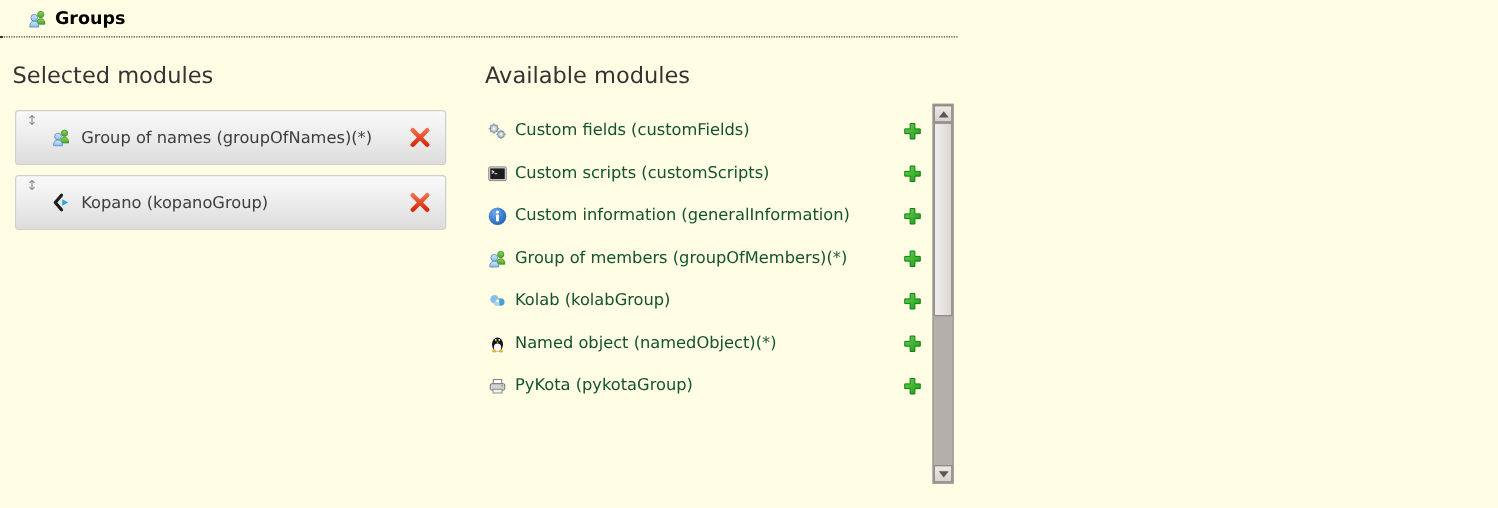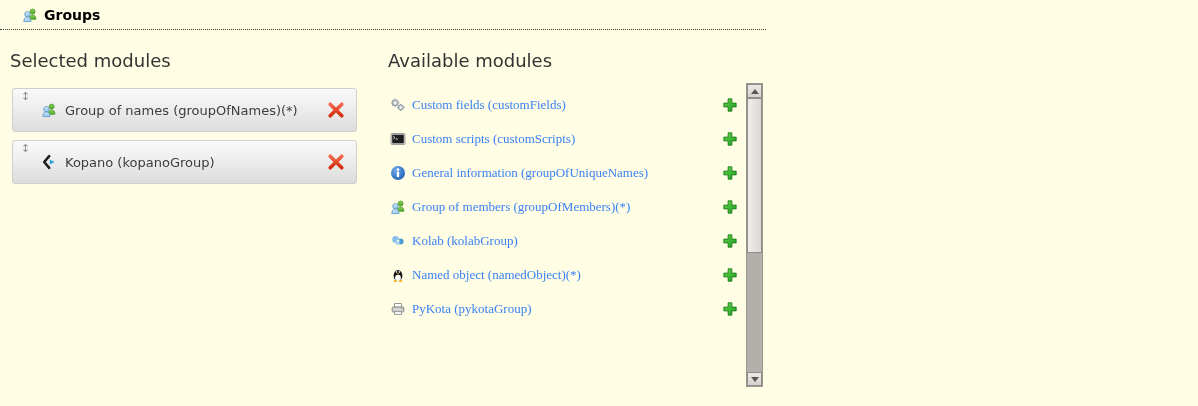--- a/index.html
+++ b/index.html
@@ -48,21 +48,21 @@
     width:18px; height:18px; border:none; background:transparent; padding:0; cursor:pointer;
   }
   .del-btn svg { width:18px; height:18px; }
 
   
   .avail-wrap { position:absolute; left:388px; top:83px; width:377px; height:308px; }
   .avail-rows { padding:5px 0 0 2px; }
   .avail-row { display:flex; align-items:center; height:34px; }
   .avail-row.tall { height:36px; }
   .avail-row .icon { margin-right:6px; }
-  .avail-label { width:310px; font-size:13px; color:#3b82f6; line-height:1.12;font-family:Liberation Serif, serif; }
+  .avail-label { width:310px; font-size:13px; color:#14532d; line-height:1.12; }
   .avail-row.tall .avail-label span { display:inline-block; max-width:232px; }
   .add-btn { width:16px; height:16px; border:none; background:transparent; padding:0; cursor:pointer; flex:0 0 16px; }
   .add-btn svg { width:16px; height:16px; }
 
   
   .vscroll { position:absolute; left:358px; top:0; width:17px; height:304px; border:1px solid #9a9791; background:#b3afab; }
   .sb-btn {
     position:absolute; left:0; width:15px; height:14px;
     background:linear-gradient(#eceae7,#d6d3cf);
     border:1px solid #8f8c89;
@@ -202,21 +202,21 @@
               <radialGradient id="gInfo" cx="0.35" cy="0.3" r="0.9">
                 <stop offset="0" stop-color="#6ea8e8"></stop>
                   <stop offset="1" stop-color="#1257b0"></stop>
               </radialGradient>
             </defs>
             <circle cx="8" cy="8" r="7" fill="url(#gInfo)"></circle>
             <circle cx="8" cy="4.6" r="1.3" fill="#fff"></circle>
             <rect x="6.8" y="6.6" width="2.4" height="5.6" rx="1" fill="#fff"></rect>
           </svg>
         </span>
-        <span class="avail-label">General information (groupOfUniqueNames)</span>
+        <span class="avail-label">Custom information (generalInformation)</span>
         <button class="add-btn">
           <svg viewBox="0 0 16 16">
               <path d="M6.1 1.8 h3.8 v4.3 h4.3 v3.8 h-4.3 v4.3 h-3.8 v-4.3 h-4.3 v-3.8 h4.3 z" fill="url(#gPlus)" stroke="#157a15" stroke-width="0.8"></path>
             </svg>
         </button>
       </div>
 
       <div class="avail-row">
         <span class="icon">
           <svg viewBox="0 0 16 16">

